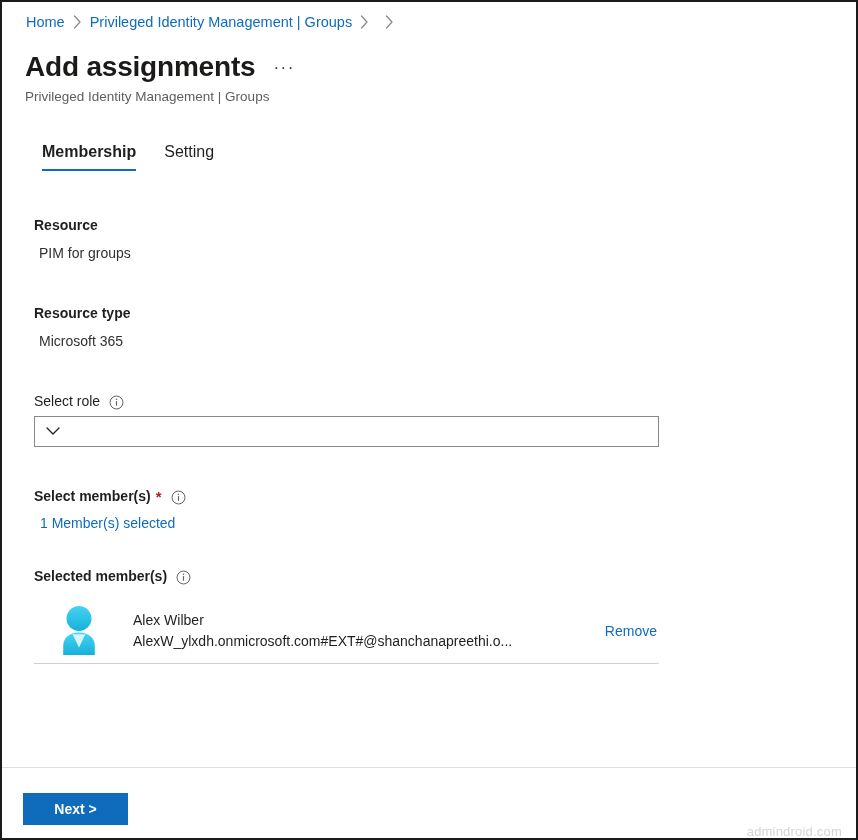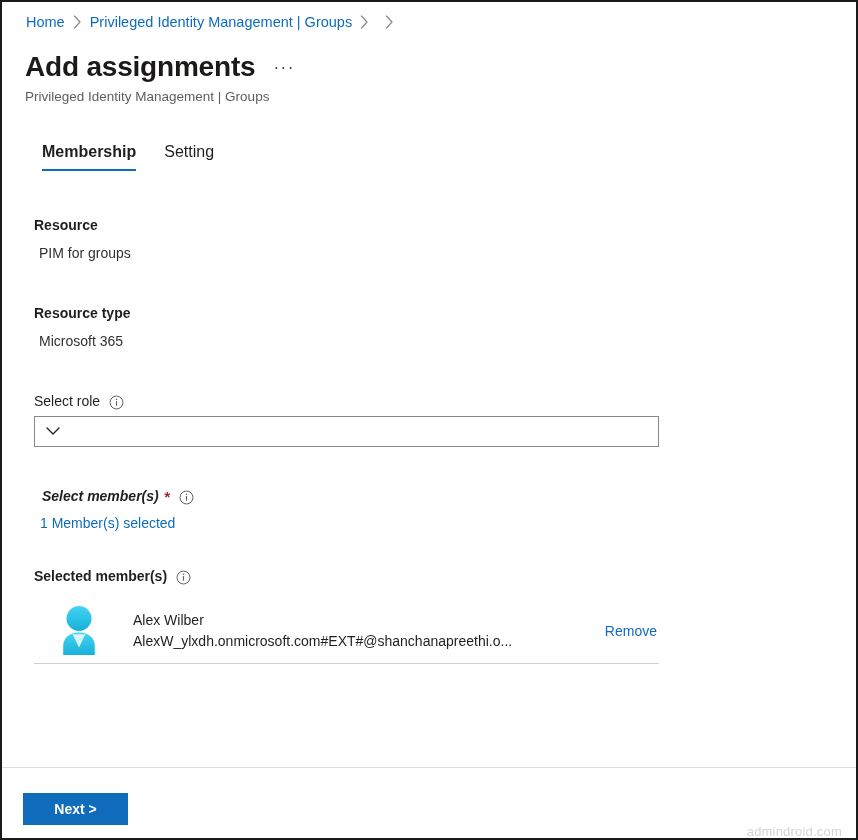--- a/index.html
+++ b/index.html
@@ -343,21 +343,21 @@
   </div>
 
   <div class="dropdown">
     <span class="dropdown-chevron">
       <svg width="14" height="9" viewBox="0 0 14 9" fill="none">
           <path d="M1 1L7 7L13 1" stroke="#201f1e" stroke-width="1.3" stroke-linecap="round" stroke-linejoin="round"></path>
         </svg>
     </span>
   </div>
 
-  <div class="field-label bold" style="left:40px; top:486px;font-style:italic;">
+  <div class="field-label bold" style="left:32px; top:486px;">
     <span>Select member(s)</span>
     <span class="req-star">*</span>
     <span class="info-icon">
       <svg width="15" height="15" viewBox="0 0 16 16" fill="none">
         <circle cx="8" cy="8" r="6.9" stroke="#605e5c" stroke-width="1.05"></circle>
         <circle cx="8" cy="4.6" r="0.78" fill="#605e5c"></circle>
         <rect x="7.42" y="6.4" width="1.16" height="5.1" rx="0.55" fill="#605e5c"></rect>
       </svg>
     </span>
   </div>

